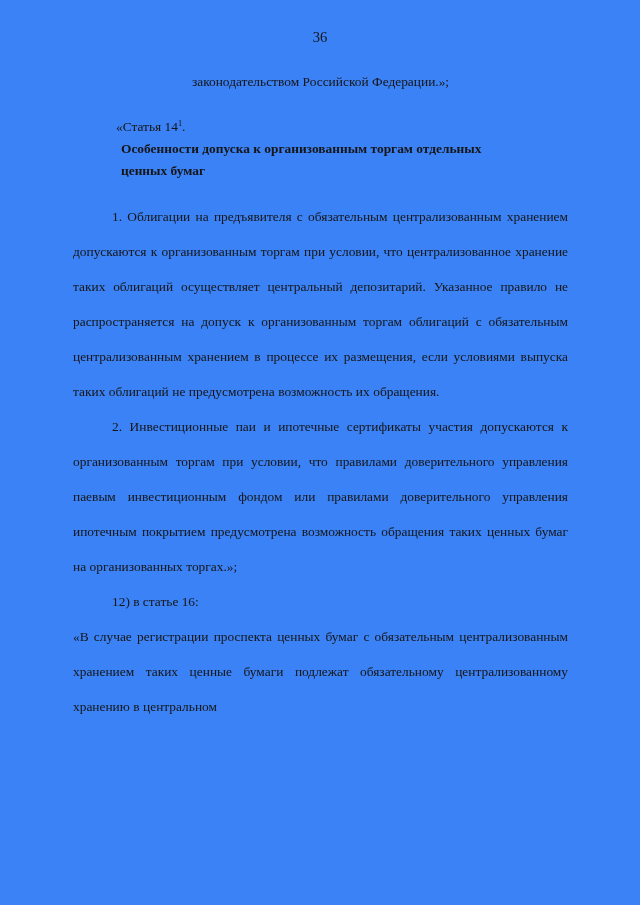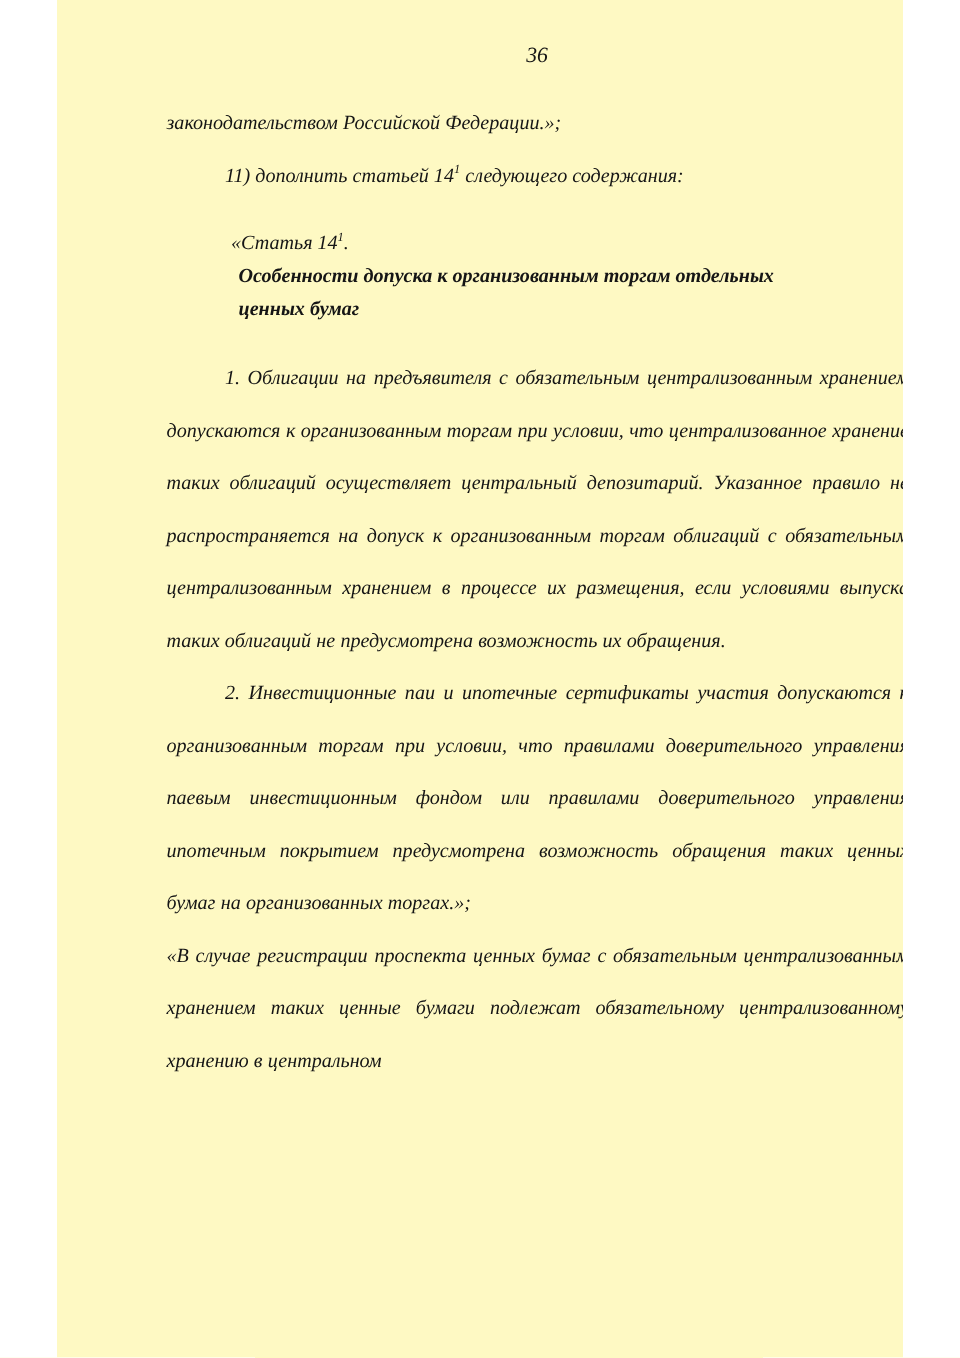--- a/index.html
+++ b/index.html
@@ -7,27 +7,26 @@
     padding: 0;
     background: #ffffff;
   }
   body {
     font-family: "Liberation Serif", "DejaVu Serif", serif;
     color: #151515;
     -webkit-font-smoothing: antialiased;
   }
   .page {
     position: relative;
-    width: 564px;
+    width: 640px;
     height: 905px;
     margin: 0 auto;
-    background: #fef9c3;
+    background: #3b82f6;
     overflow: hidden;
     box-sizing: border-box;
-    font-style: italic;
   }
   .page-number {
     position: absolute;
     top: 30px;
     left: 0;
     width: 640px;
     text-align: center;
     font-size: 14.5px;
     line-height: 1;
     color: #151515;
@@ -49,21 +48,21 @@
     word-spacing: 0.01em;
   }
   
   .para.indent {
     text-indent: 39px;
   }
   .para.noindent {
     text-indent: 0;
   }
   .para.flush {
-    text-align: left;
+    text-align: center;
   }
   
   .line-item {
     font-size: 13.4px;
     line-height: 35px;
     text-indent: 39px;
     text-align: left;
     margin: 0;
     color: #151515;
   }
@@ -106,32 +105,32 @@
 <body>
 
 <div class="page">
 
   <div class="page-number">36</div>
 
   <div class="content">
 
     <p class="para flush noindent">законодательством Российской Федерации.»;</p>
 
-    <p class="line-item"><span>11) дополнить статьей 14</span><sup>1</sup><span> следующего содержания:</span></p>
 
     <div class="spacer-sm"></div>
 
     <div class="article-heading">
       <div class="ah-inner"><span class="ah-label">«Статья 14</span><sup>1</sup><span class="ah-label">.</span><span class="ah-title-wrap">Особенности допуска к организованным торгам отдельных ценных бумаг</span></div>
     </div>
 
     <div class="spacer-md"></div>
 
     <p class="para indent">1. Облигации на предъявителя с обязательным централизованным хранением допускаются к организованным торгам при условии, что централизованное хранение таких облигаций осуществляет центральный депозитарий. Указанное правило не распространяется на допуск к организованным торгам облигаций с обязательным централизованным хранением в процессе их размещения, если условиями выпуска таких облигаций не предусмотрена возможность их обращения.</p>
 
     <p class="para indent">2. Инвестиционные паи и ипотечные сертификаты участия допускаются к организованным торгам при условии, что правилами доверительного управления паевым инвестиционным фондом или правилами доверительного управления ипотечным покрытием предусмотрена возможность обращения таких ценных бумаг на организованных торгах.»;</p>
 
+    <p class="line-item">12) в статье 16:</p>
 
 
     <p class="para noindent">«В случае регистрации проспекта ценных бумаг с обязательным централизованным хранением таких ценные бумаги подлежат обязательному централизованному хранению в центральном</p>
 
   </div>
 </div>
 
 </body></html>

